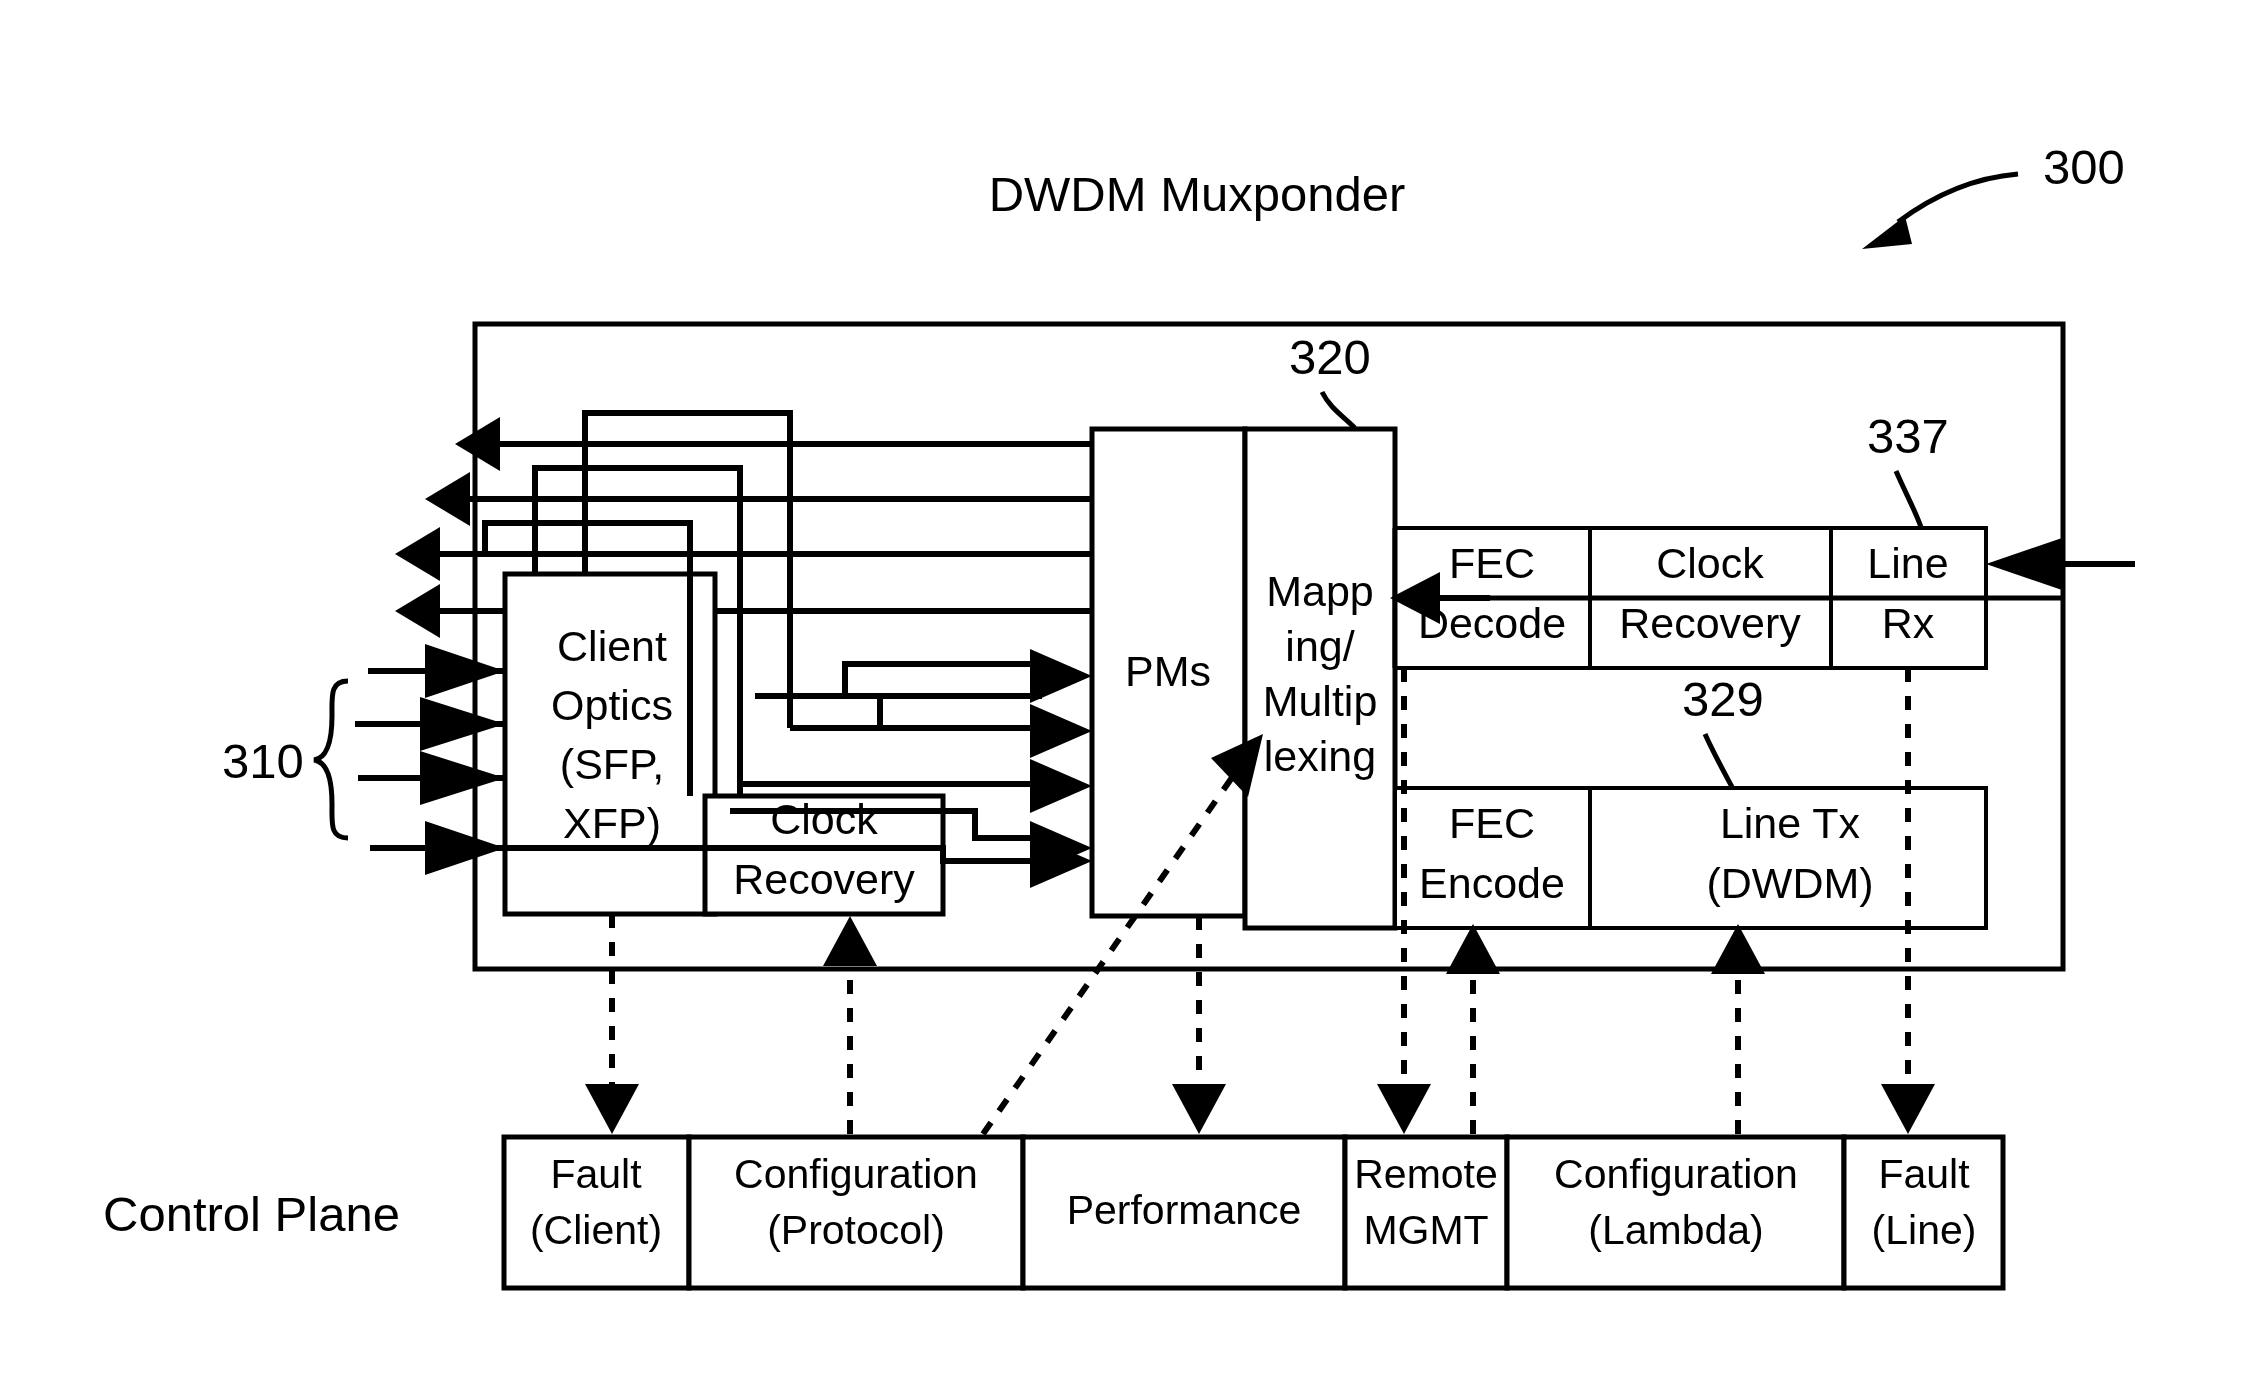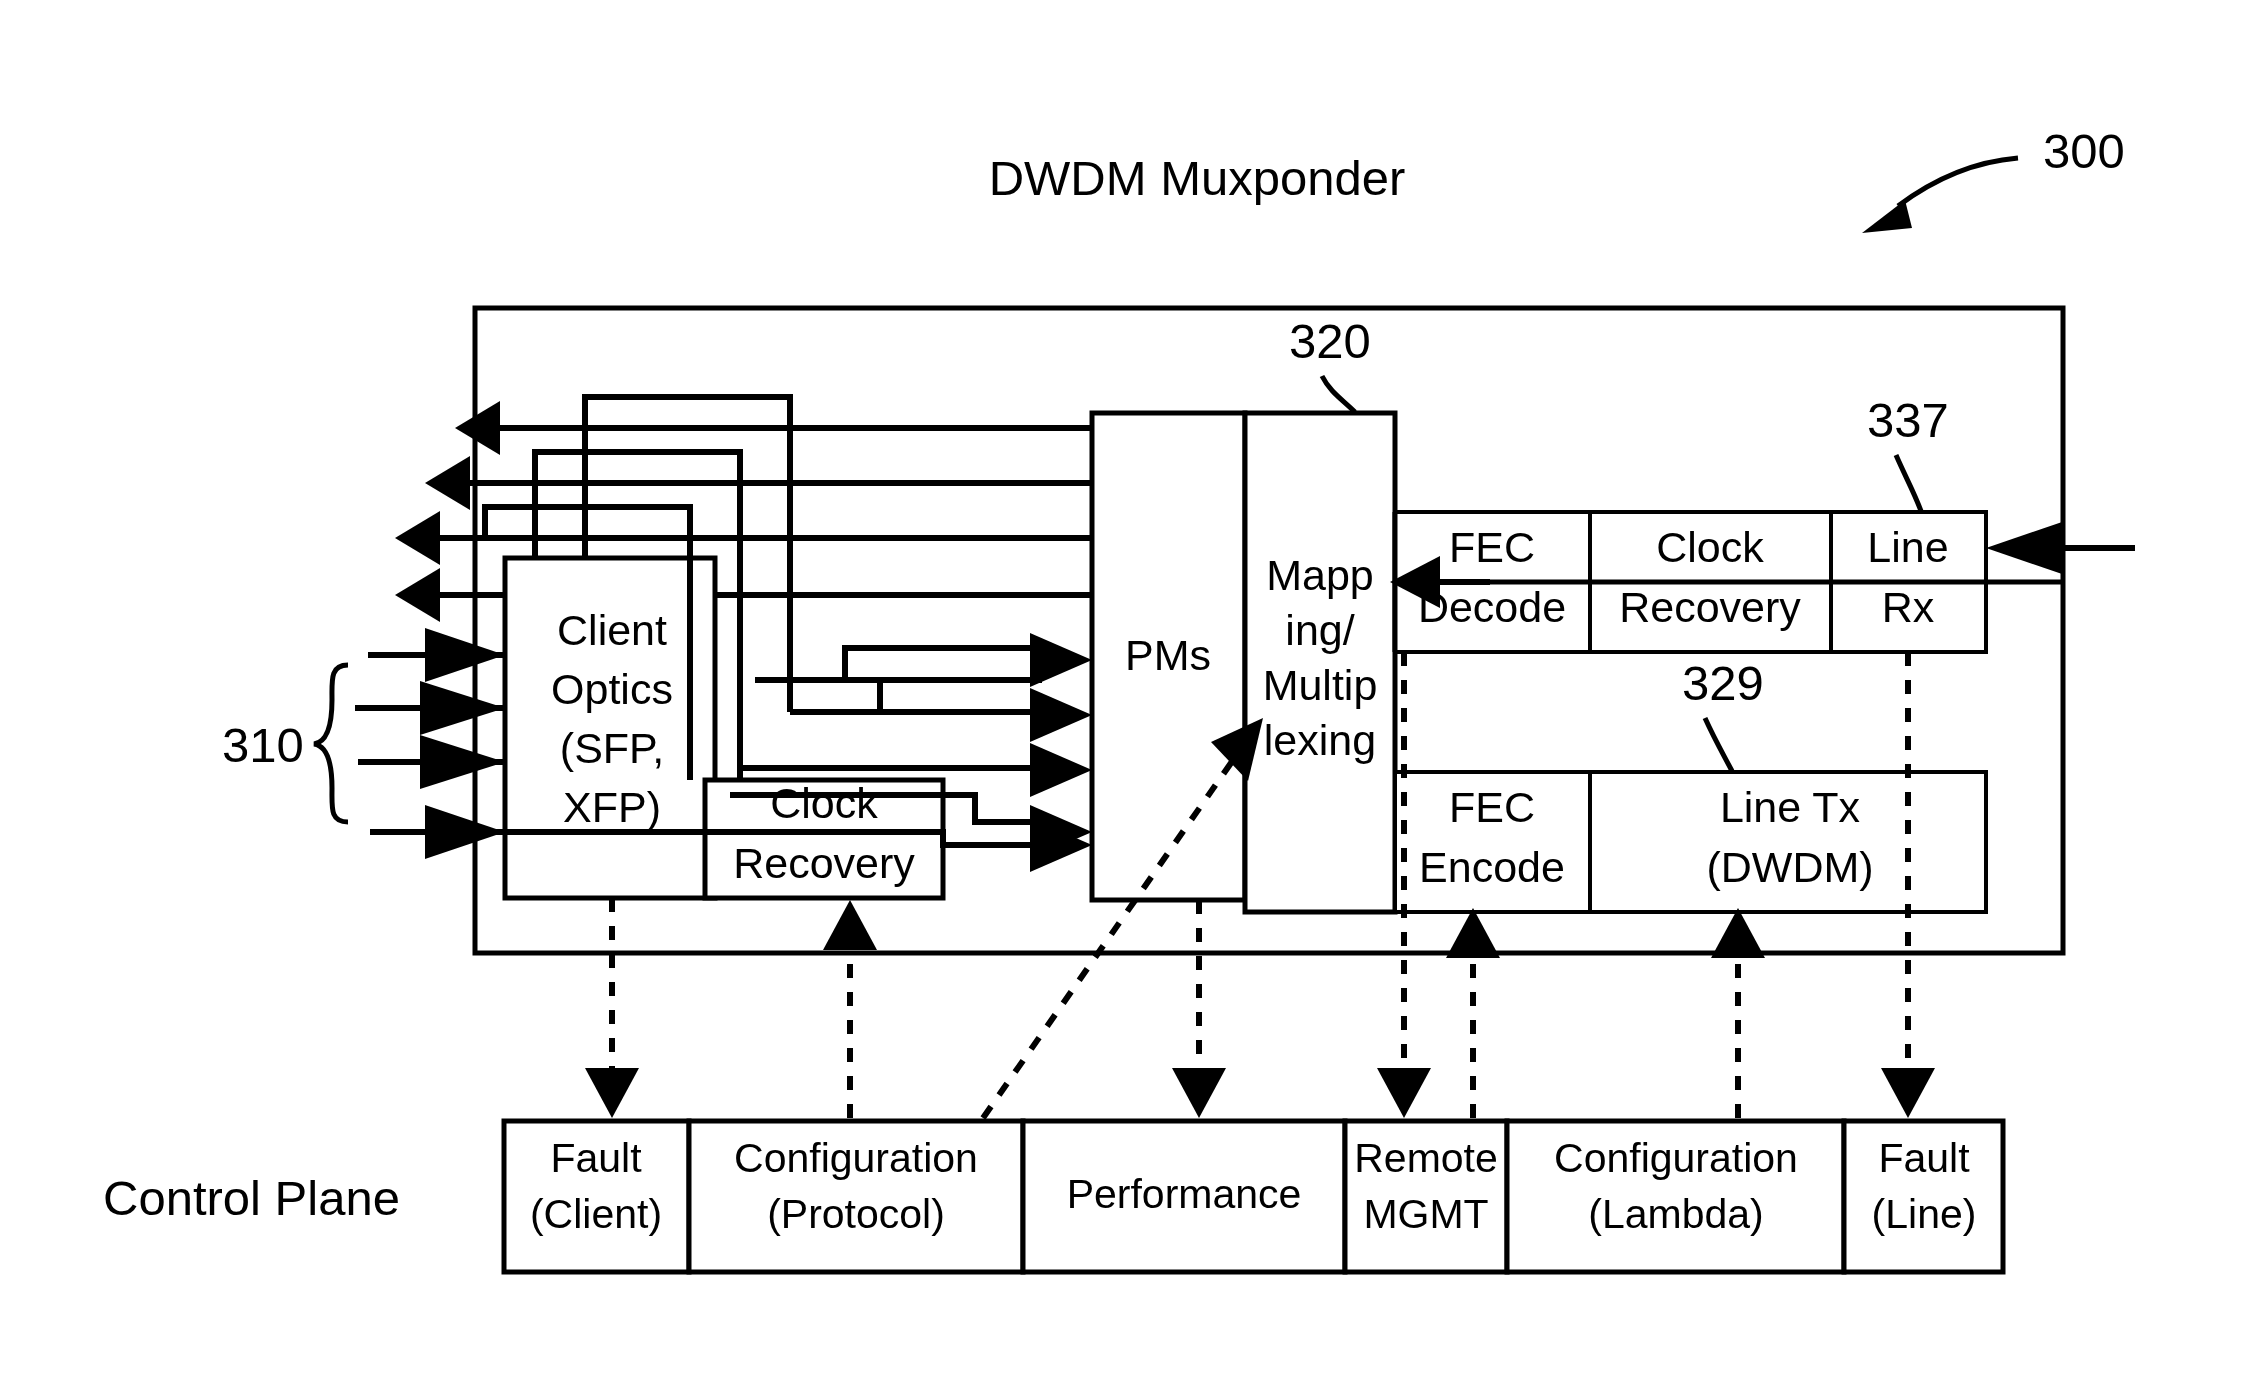--- a/index.html
+++ b/index.html
@@ -9,21 +9,21 @@
   }
   body {
     width: 2249px;
     height: 1382px;
     font-family: "Liberation Sans", sans-serif;
     position: relative;
     overflow: hidden;
   }
   #figure-root {
     position: absolute;
-    top: 0; left: 0;
+    top: 16px; left: 0;
     width: 2249px;
     height: 1240px;
   }
   svg { display: block; }
   .blk { fill: #ffffff; stroke: #000000; stroke-width: 5; }
   .blk-thin { fill: #ffffff; stroke: #000000; stroke-width: 4; }
   .outer { fill: #ffffff; stroke: #000000; stroke-width: 5; }
   .wire { stroke: #000000; stroke-width: 6; fill: none; }
   .wire-thin { stroke: #000000; stroke-width: 5; fill: none; }
   .dash { stroke: #000000; stroke-width: 6; fill: none; stroke-dasharray: 14 14; }

